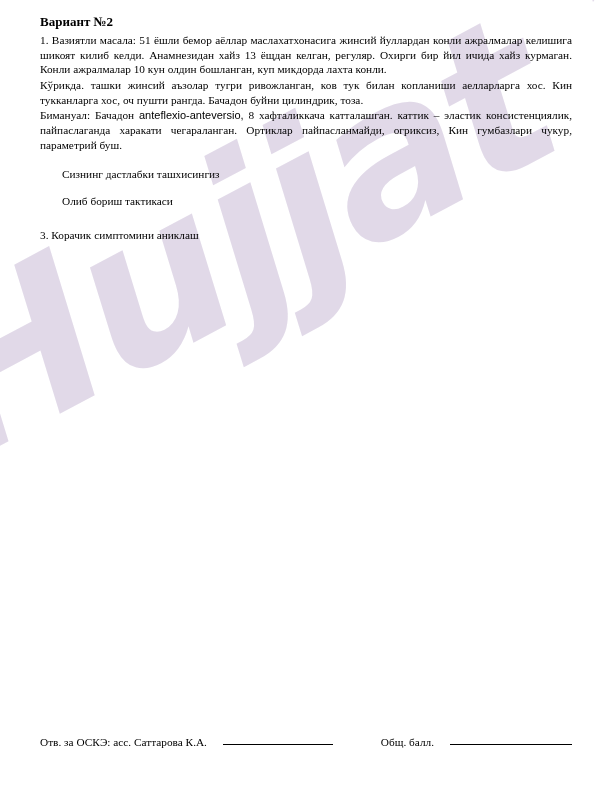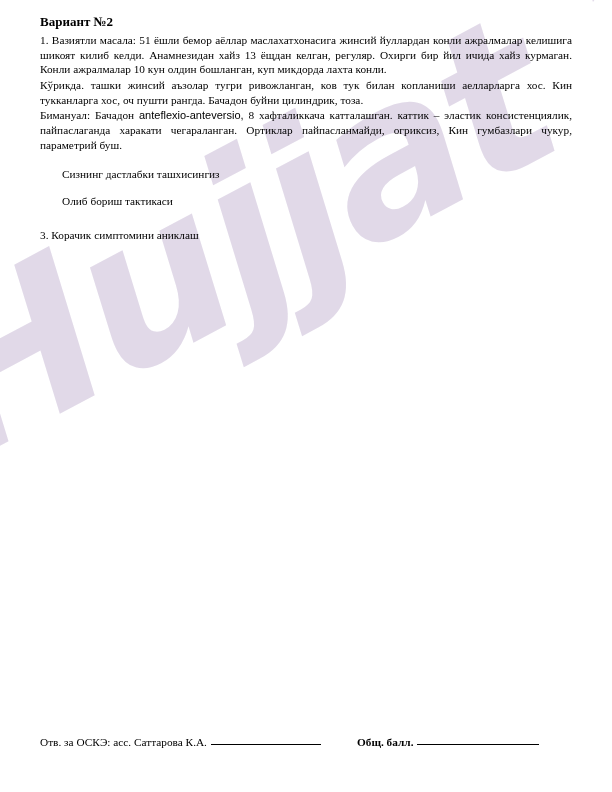--- a/index.html
+++ b/index.html
@@ -104,32 +104,32 @@
   
   .footer {
     position: absolute;
     left: 40px;
     bottom: 44px;
     width: 532px;
     font-size: 11.3px;
     z-index: 2;
     display: flex;
     align-items: flex-end;
+    justify-content: space-between;
   }
   .footer .f-left { white-space: nowrap; }
   .footer .rule {
     display: inline-block;
     border-bottom: 1px solid #000;
     width: 110px;
     margin: 0 0 3px 4px;
   }
   .footer .f-right {
     margin-left: 36px;
     white-space: nowrap;
-    font-weight: bold;
   }
   .footer .rule2 {
     display: inline-block;
     border-bottom: 1px solid #000;
     width: 122px;
     margin: 0 0 3px 4px;
   }
 </style>
 </head>
 <body>

